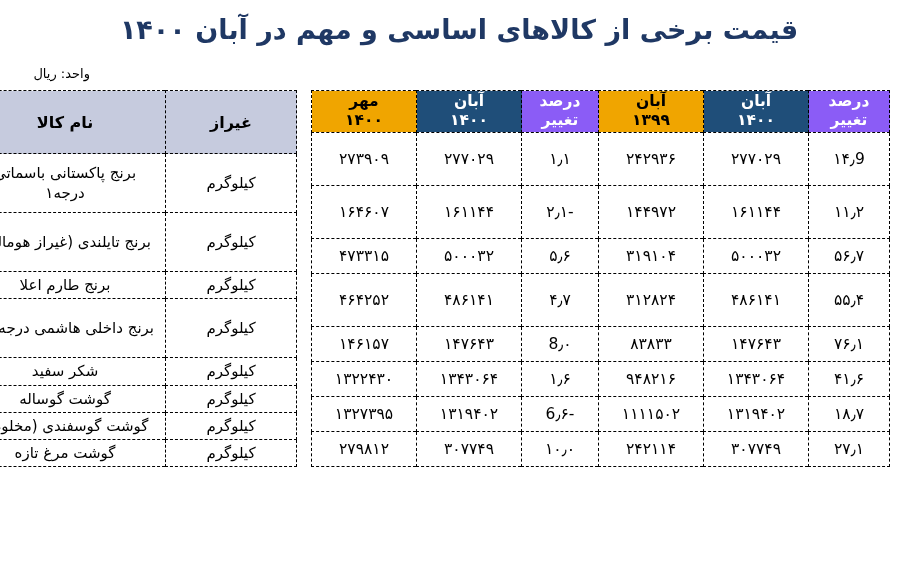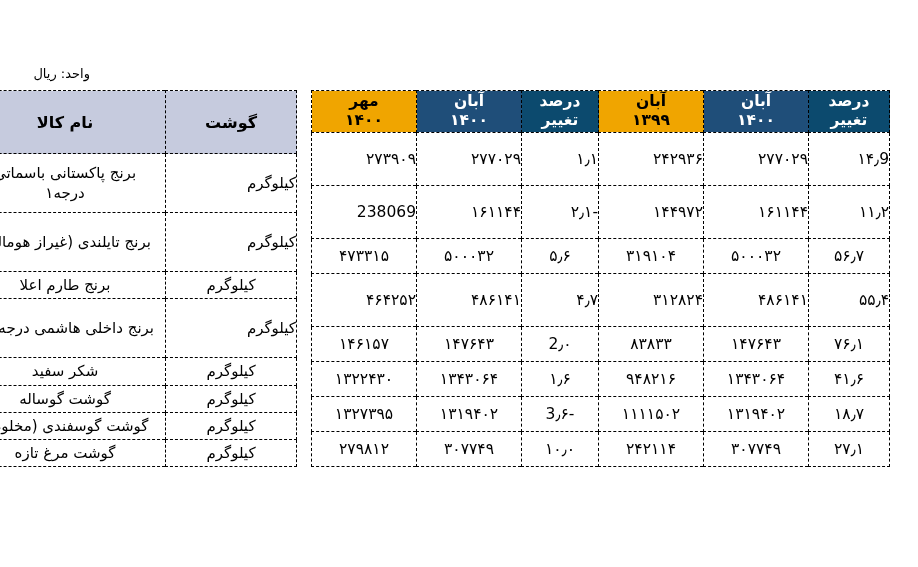--- a/index.html
+++ b/index.html
@@ -92,41 +92,42 @@
   
   .t-nums { width: 518px; }
   .t-nums th {
     color: #ffffff;
     font-weight: bold;
     font-size: 15.5px;
     line-height: 1.25;
     height: 30px;
     padding: 1px 0;
   }
-  .th-dark { background: #0c4a6e; }
+  .th-dark { background: #8b5cf6; }
   .th-blue { background: #1F4E79; }
   .th-orange { background: #F0A500; color: #000000 !important; }
   .t-nums td {
     font-size: 15.5px;
     height: 34px;
   }
   .col-pct  { width: 80px; }
   .col-aban1400 { width: 104px; }
   .col-aban1399 { width: 104px; }
   .col-pct2 { width: 76px; }
   .col-aban { width: 104px; }
   .col-mehr { width: 104px; }
 
-  .row-tall td { height: 52px; text-align: right; }
+  .row-tall td { height: 52px; }
 </style>
 </head>
 <body>
 
 <div class="page">
 
+  <div class="title">قیمت برخی از کالاهای اساسی و مهم در آبان ۱۴۰۰</div>
 
   <div class="unit-note">واحد: ریال</div>
 
   <div class="tables-wrap">
 
     <table class="t-nums">
       <thead>
         <tr>
           <th class="th-dark col-pct">
             <div>درصد</div>
@@ -162,21 +163,21 @@
           <td>۱٫۱</td>
           <td>۲۷۷۰۲۹</td>
           <td>۲۷۳۹۰۹</td>
         </tr>
         <tr class="row-tall">
           <td>۱۱٫۲</td>
           <td>۱۶۱۱۴۴</td>
           <td>۱۴۴۹۷۲</td>
           <td>‐۲٫۱</td>
           <td>۱۶۱۱۴۴</td>
-          <td>238069</td>
+          <td>۱۶۴۶۰۷</td>
         </tr>
         <tr>
           <td>۵۶٫۷</td>
           <td>۵۰۰۰۳۲</td>
           <td>۳۱۹۱۰۴</td>
           <td>۵٫۶</td>
           <td>۵۰۰۰۳۲</td>
           <td>۴۷۳۳۱۵</td>
         </tr>
         <tr class="row-tall">
@@ -184,55 +185,55 @@
           <td>۴۸۶۱۴۱</td>
           <td>۳۱۲۸۲۴</td>
           <td>۴٫۷</td>
           <td>۴۸۶۱۴۱</td>
           <td>۴۶۴۲۵۲</td>
         </tr>
         <tr>
           <td>۷۶٫۱</td>
           <td>۱۴۷۶۴۳</td>
           <td>۸۳۸۳۳</td>
-          <td>2٫۰</td>
+          <td>8٫۰</td>
           <td>۱۴۷۶۴۳</td>
           <td>۱۴۶۱۵۷</td>
         </tr>
         <tr>
           <td>۴۱٫۶</td>
           <td>۱۳۴۳۰۶۴</td>
           <td>۹۴۸۲۱۶</td>
           <td>۱٫۶</td>
           <td>۱۳۴۳۰۶۴</td>
           <td>۱۳۲۲۴۳۰</td>
         </tr>
         <tr>
           <td>۱۸٫۷</td>
           <td>۱۳۱۹۴۰۲</td>
           <td>۱۱۱۱۵۰۲</td>
-          <td>‐3٫۶</td>
+          <td>‐6٫۶</td>
           <td>۱۳۱۹۴۰۲</td>
           <td>۱۳۲۷۳۹۵</td>
         </tr>
         <tr>
           <td>۲۷٫۱</td>
           <td>۳۰۷۷۴۹</td>
           <td>۲۴۲۱۱۴</td>
           <td>۱۰٫۰</td>
           <td>۳۰۷۷۴۹</td>
           <td>۲۷۹۸۱۲</td>
         </tr>
       </tbody>
     </table>
 
     <table class="t-names">
       <thead>
         <tr>
-          <th class="h-unit">گوشت</th>
+          <th class="h-unit">غیراز</th>
           <th class="h-name">نام کالا</th>
         </tr>
       </thead>
       <tbody>
         <tr class="row-tall">
           <td class="c-unit">کیلوگرم</td>
           <td class="c-name">برنج پاکستانی باسماتی درجه۱</td>
         </tr>
         <tr class="row-tall">
           <td class="c-unit">کیلوگرم</td>

